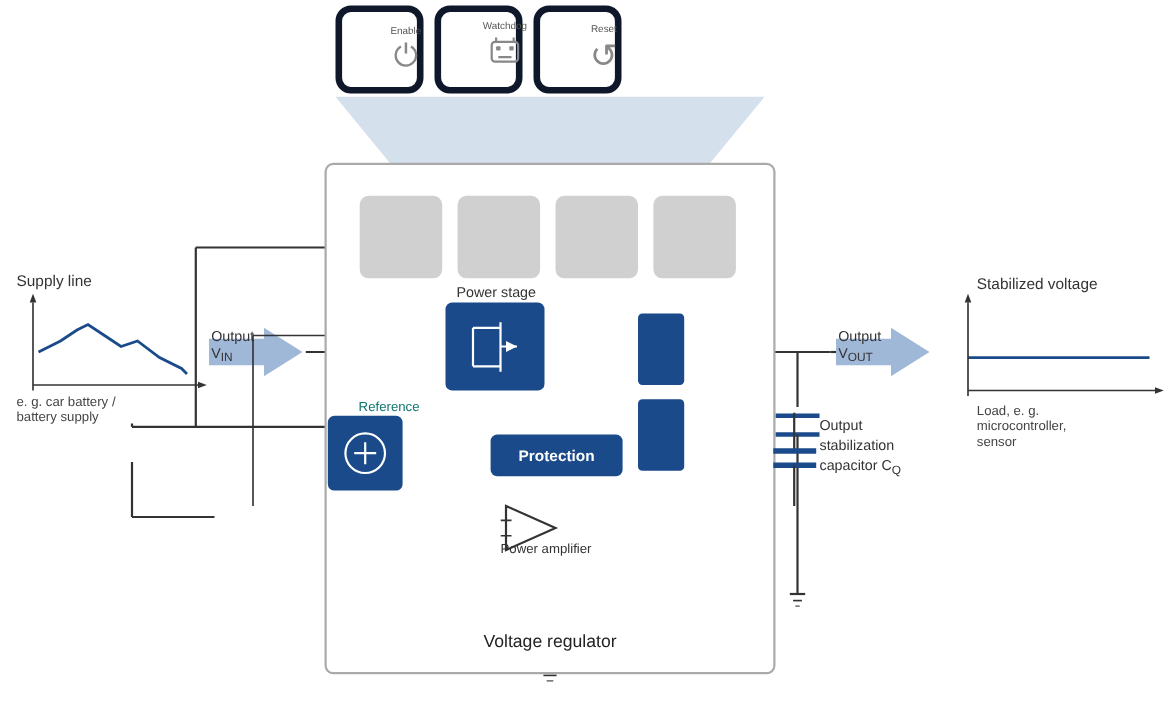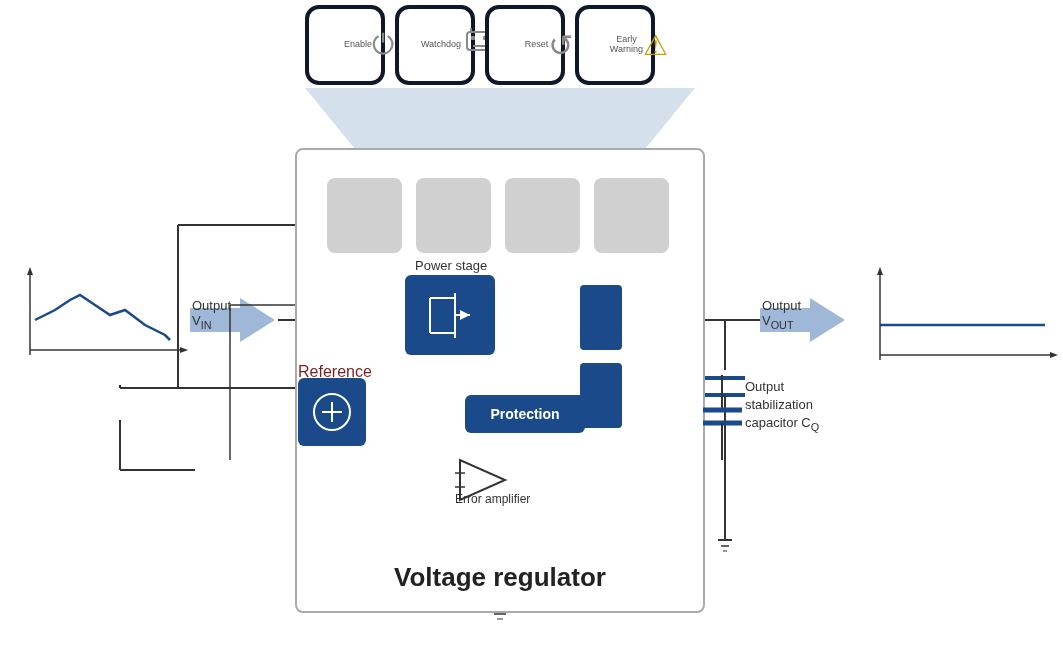--- a/index.html
+++ b/index.html
@@ -14,24 +14,24 @@
 
     .diagram-container {
       position: relative;
       width: 1063px;
       height: 661px;
     }
 
     .icon-box {
       width: 80px;
       height: 80px;
-      border: 4px solid #0f172a;
+      border: 6px solid #0f172a;
       border-radius: 14px;
       display: flex;
-      flex-direction: row;
+      flex-direction: column;
       align-items: center;
       justify-content: center;
       background: white;
       padding-left: 48px;
     }
 
     .icon-box .icon-label {
       font-size: 9px;
       color: #555;
       margin-bottom: 2px;
@@ -53,22 +53,22 @@
       border: 2px solid #aaa;
       border-radius: 8px;
       background: white;
     }
 
     .regulator-title {
       position: absolute;
       bottom: 18px;
       left: 50%;
       transform: translateX(-50%);
-      font-size: 26px;
-      font-weight: bold;
+      font-size: 16px;
+      font-weight: normal;
       color: #222;
       white-space: nowrap;
     }
 
     
     .grey-boxes {
       position: absolute;
       top: 28px;
       left: 30px;
       display: flex;
@@ -194,24 +194,20 @@
           <line x1="26" y1="8" x2="26" y2="4" stroke="#888" stroke-width="2"></line>
         </svg>
       </span>
     </div>
 
     <div class="icon-box">
       <span class="icon-label">Reset</span>
       <span class="icon-symbol" style="font-size:30px;">↺</span>
     </div>
 
-    <div class="icon-box">
-      <span class="icon-label">Early Warning</span>
-      <span class="icon-symbol" style="font-size:28px;color:#c0a000;">⚠</span>
-    </div>
 
   </div>
 
   <div class="regulator-box">
 
     <div class="grey-boxes">
       <div class="grey-box"></div>
       <div class="grey-box"></div>
       <div class="grey-box"></div>
       <div class="grey-box"></div>
@@ -227,67 +223,79 @@
 
       <line x1="10" y1="10" x2="10" y2="45" stroke="white" stroke-width="2"></line>
       <line x1="10" y1="10" x2="35" y2="10" stroke="white" stroke-width="2"></line>
       <line x1="10" y1="45" x2="35" y2="45" stroke="white" stroke-width="2"></line>
       <line x1="35" y1="5" x2="35" y2="50" stroke="white" stroke-width="2"></line>
       <line x1="35" y1="27" x2="50" y2="27" stroke="white" stroke-width="2"></line>
       <polygon points="40,22 50,27 40,32" fill="white"></polygon>
     </svg>
   </div>
 
-  <div style="position:absolute;top:363px;left:298px;font-size:16px;color:#7f1d1d;">Reference</div>
+  <div style="position:absolute;top:363px;left:298px;font-size:12px;color:#0f766e;padding-left:28px;">Reference</div>
 
   <div style="position:absolute;top:378px;left:298px;width:68px;height:68px;background:#1a4a8a;border-radius:6px;display:flex;align-items:center;justify-content:center;">
     <svg width="44" height="44" viewBox="0 0 44 44">
       <circle cx="22" cy="22" r="18" fill="none" stroke="white" stroke-width="2"></circle>
       <line x1="12" y1="22" x2="32" y2="22" stroke="white" stroke-width="2"></line>
       <line x1="22" y1="12" x2="22" y2="32" stroke="white" stroke-width="2"></line>
     </svg>
   </div>
 
-  <div style="position:absolute;top:395px;left:465px;width:120px;height:38px;background:#1a4a8a;border-radius:6px;display:flex;align-items:center;justify-content:center;">
+  <div style="position:absolute;top:395px;left:446px;width:120px;height:38px;background:#1a4a8a;border-radius:6px;display:flex;align-items:center;justify-content:center;">
     <span style="color:white;font-size:14px;font-weight:bold;">Protection</span>
   </div>
 
   <div style="position:absolute;top:455px;left:455px;">
     <svg width="60" height="50" viewBox="0 0 60 50">
       <polygon points="5,5 5,45 50,25" fill="none" stroke="#333" stroke-width="2"></polygon>
       <line x1="0" y1="18" x2="10" y2="18" stroke="#333" stroke-width="1.5"></line>
       <line x1="0" y1="32" x2="10" y2="32" stroke="#333" stroke-width="1.5"></line>
       <line x1="5" y1="29" x2="5" y2="35" stroke="#333" stroke-width="1.5"></line>
     </svg>
   </div>
   <div style="position:absolute;top:492px;left:455px;font-size:12px;color:#333;text-align:center;">
-    <span>Error amplifier</span>
+    <span>Power amplifier</span>
   </div>
 
   <div style="position:absolute;top:285px;left:580px;width:42px;height:65px;background:#1a4a8a;border-radius:4px;"></div>
   <div style="position:absolute;top:363px;left:580px;width:42px;height:65px;background:#1a4a8a;border-radius:4px;"></div>
 
   <div style="position:absolute;top:375px;left:695px;">
     <svg width="55" height="90" viewBox="0 0 55 90">
       <line x1="27" y1="0" x2="27" y2="35" stroke="#333" stroke-width="2"></line>
       <line x1="8" y1="35" x2="47" y2="35" stroke="#1a4a8a" stroke-width="5"></line>
       <line x1="8" y1="48" x2="47" y2="48" stroke="#1a4a8a" stroke-width="5"></line>
       <line x1="27" y1="48" x2="27" y2="85" stroke="#333" stroke-width="2"></line>
     </svg>
   </div>
 
   <div style="position:absolute;top:378px;left:745px;font-size:13px;color:#333;line-height:1.4;">
     Output<br>stabilization<br>capacitor C<sub>Q</sub>
   </div>
 
+  <div style="position:absolute;top:247px;left:15px;">
+    <div style="font-size:14px;color:#333;margin-bottom:60px;">Supply line</div>
+    <div style="font-size:12px;color:#444;margin-top:95px;">
+      e. g. car battery /<br>battery supply
+    </div>
+  </div>
 
   <div style="position:absolute;top:298px;left:192px;font-size:13px;color:#333;">
     <span>Output</span><br>
     V<sub>IN</sub>
   </div>
 
   <div style="position:absolute;top:298px;left:762px;font-size:13px;color:#333;">
     <span>Output</span><br>
     V<sub>OUT</sub>
   </div>
 
+  <div style="position:absolute;top:250px;right:10px;width:165px;">
+    <div style="font-size:14px;color:#333;margin-bottom:100px;">Stabilized voltage</div>
+    <div style="font-size:12px;color:#444;margin-top:80px;">
+      Load, e. g.<br>microcontroller,<br>sensor
+    </div>
+  </div>
 
 </div>
 
 </body></html>

